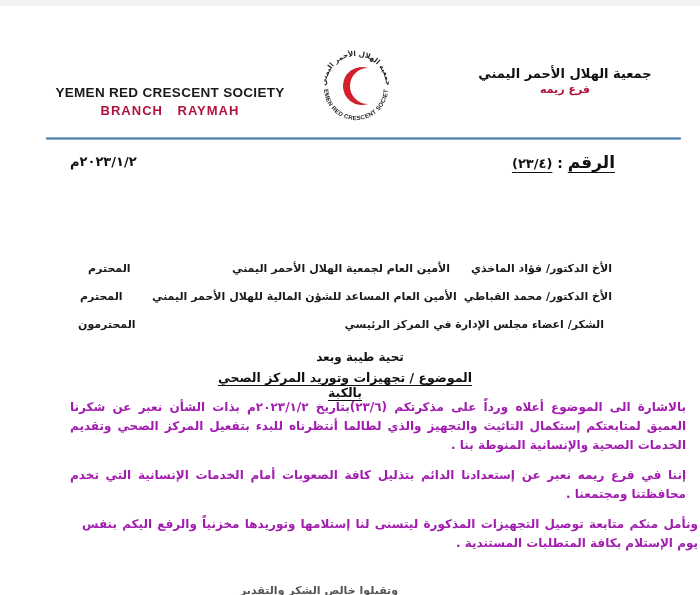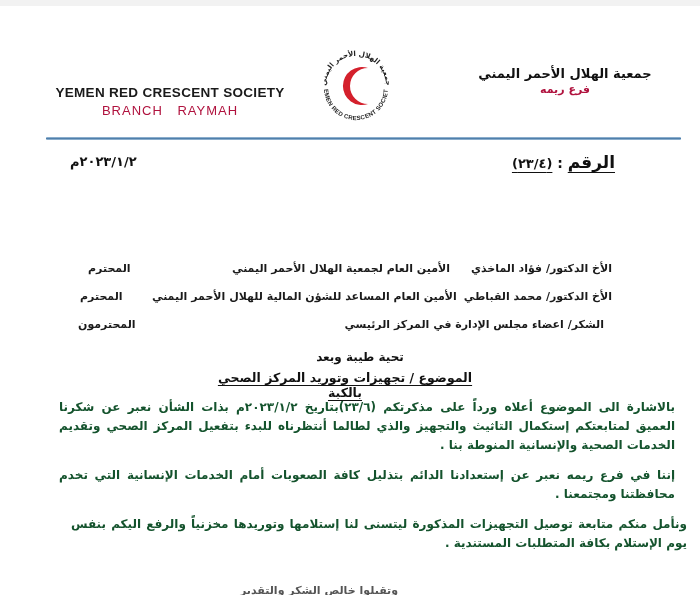--- a/index.html
+++ b/index.html
@@ -8,21 +8,21 @@
     background:#ffffff; color:#111;
     font-family:"DejaVu Sans", "Liberation Sans", sans-serif;
   }
   .topbar { position:absolute; left:0; top:0; width:700px; height:6px; background:#f2f2f2; }
   .en-title {
     position:absolute; left:55px; top:85px; width:230px; text-align:center;
     font-family:"Liberation Sans", sans-serif; font-weight:bold; font-size:13.5px; letter-spacing:0.3px; color:#1a1a1a;
   }
   .en-branch {
     position:absolute; left:55px; top:103px; width:230px; text-align:center;
-    font-family:"Liberation Sans", sans-serif; font-weight:normal; font-size:13px; letter-spacing:1px; color:#b0123e;
+    font-family:"Liberation Sans", sans-serif; font-weight:bold; font-size:13px; letter-spacing:1px; color:#b0123e;
     word-spacing:10px;
   }
   .ar-title {
     position:absolute; left:470px; top:66px; width:190px; text-align:center; direction:rtl;
     font-weight:bold; font-size:13px; color:#111;
   }
   .ar-branch {
     position:absolute; left:470px; top:83px; width:190px; text-align:center; direction:rtl;
     font-weight:bold; font-size:11px; color:#b0123e;
   }
@@ -39,22 +39,22 @@
   .date {
     position:absolute; left:70px; top:154px; direction:rtl; font-weight:bold; font-size:13px; color:#111;
   }
   .addr { position:absolute; direction:rtl; font-weight:bold; font-size:11px; color:#1a1a1a; white-space:nowrap; }
   .greet { position:absolute; left:260px; top:350px; width:200px; text-align:center; direction:rtl; font-weight:bold; font-size:12px; }
   .subject {
     position:absolute; left:200px; top:370px; width:290px; text-align:center; direction:rtl;
     font-weight:bold; font-size:12.5px; text-decoration:underline; text-underline-offset:3px;
   }
   .para {
-    position:absolute; left:59px; width:616px; direction:rtl; text-align:justify;
-    font-weight:bold; font-size:12px; line-height:19px; color:#14532d;
+    position:absolute; left:70px; width:616px; direction:rtl; text-align:justify;
+    font-weight:bold; font-size:12px; line-height:19px; color:#a21caf;
   }
   .closing { position:absolute; left:240px; top:584px; direction:rtl; font-weight:bold; font-size:11px; color:#555; }
   .lastline { text-align-last:right; }
 </style>
 </head>
 <body>
 
 <div class="topbar"></div>
 
 <div class="en-title">YEMEN RED CRESCENT SOCIETY</div>

